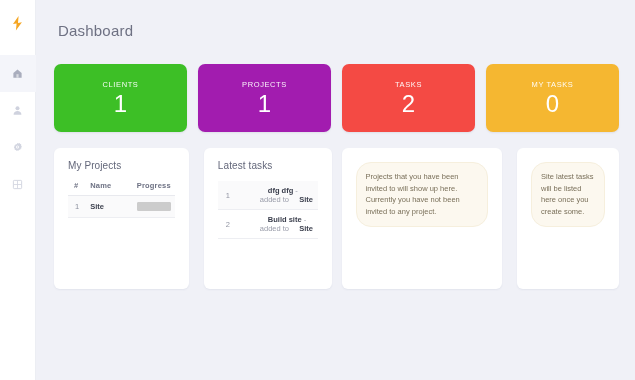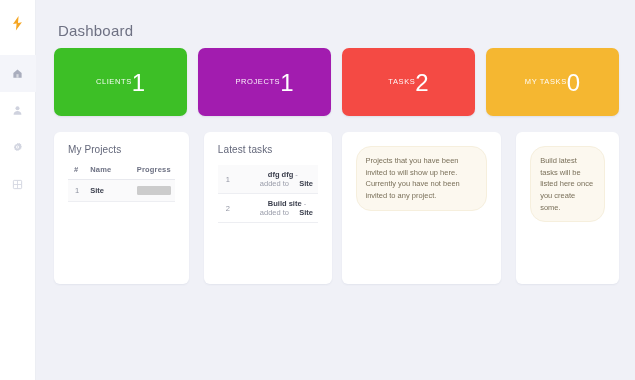--- a/index.html
+++ b/index.html
@@ -66,37 +66,37 @@
     height: 380px;
     padding: 0 12px 0 14px;
     overflow: hidden;
   }
   .page-title {
     font-size: 15px;
     font-weight: 400;
     color: #6e7183;
     letter-spacing: .2px;
     padding: 16px 0 0 8px;
-    height: 48px;
+    height: 64px;
     line-height: 30px;
   }
 
   
   .cards {
     display: flex;
     gap: 11px;
     padding: 0 4px;
   }
   .card {
     flex: 1 1 0;
     height: 68px;
     border-radius: 7px;
     color: #ffffff;
     display: flex;
-    flex-direction: row;
+    flex-direction: column;
     align-items: center;
     justify-content: center;
     cursor: pointer;
     box-shadow: 0 1px 2px rgba(60,70,110,.10);
   }
   .card-label {
     font-size: 7.5px;
     letter-spacing: .6px;
     opacity: .95;
     margin-bottom: 1px;
@@ -338,21 +338,21 @@
       </div>
 
       <div class="col">
 
         <div class="panel tall-right">
           <div class="alert">Projects that you have been invited to will show up here. Currently you have not been invited to any project.</div>
           <div class="spacer-sm"></div>
         </div>
 
         <div class="panel tall-right">
-          <div class="alert">Build latest tasks will be listed here once you create some.</div>
+          <div class="alert">Site latest tasks will be listed here once you create some.</div>
           <div class="spacer-lg"></div>
         </div>
 
       </div>
 
     </section>
 
   </main>
 </div>
 

